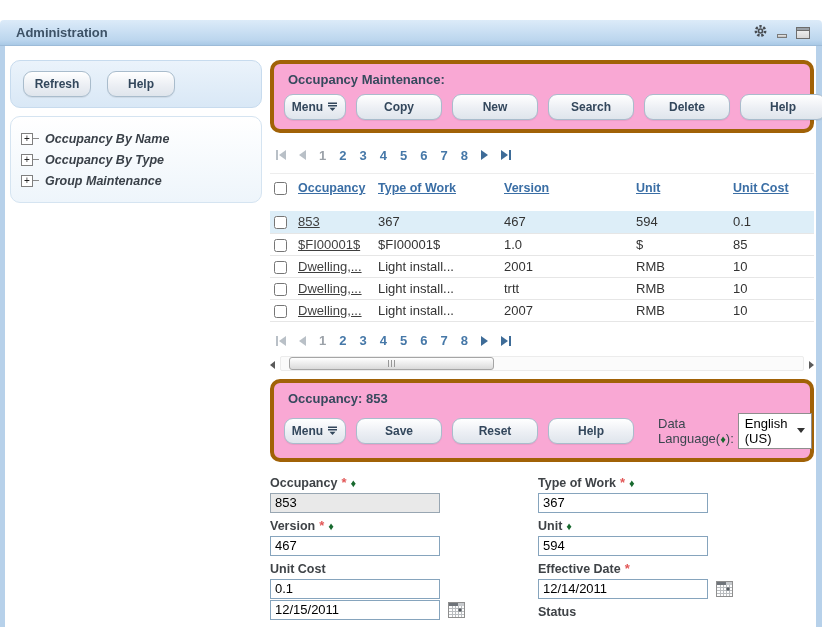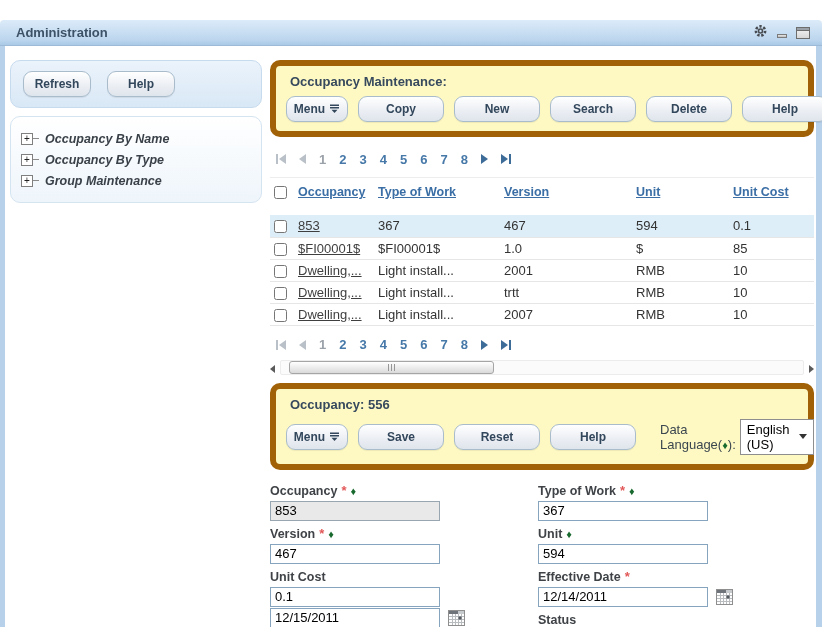--- a/index.html
+++ b/index.html
@@ -27,21 +27,21 @@
     color:#33475c;box-shadow:0 1px 1px rgba(0,0,0,.07);cursor:default;}
   .tree-panel{margin-top:8px;background:linear-gradient(#ffffff,#eef5fb);border:1px solid #d5e4f1;
     border-radius:10px;padding:9px 10px;}
   .tree-item{display:flex;align-items:center;margin:4px 0;height:17px;}
   .plusbox{width:12px;height:12px;border:1px solid #7f7f7f;background:#fff;display:flex;
     align-items:center;justify-content:center;font-size:10px;line-height:10px;color:#222;flex:none;}
   .tree-dash{width:6px;height:1px;background:#8a8a8a;margin:0 6px 0 0;flex:none;}
   .tree-label{font-weight:bold;font-size:12.5px;color:#3a4149;font-style:italic;}
   
   .main{flex:1;min-width:0;}
-  .panel-head{background:#fef9c3;border:6px solid #a16207;border-radius:10px;padding:6px 10px 9px;}
+  .panel-head{background:#f9a8d4;border:4px solid #a16207;border-radius:10px;padding:6px 10px 9px;}
   .panel-title{font-weight:bold;font-size:13px;color:#36495d;margin:2px 0 7px 4px;}
   .toolbar{display:flex;gap:10px;align-items:center;}
   .tbtn{background:linear-gradient(#ffffff,#eceff4 55%,#dfe5ec);border:1px solid #a9bccc;
     border-radius:9px;padding:5px 0;min-width:86px;text-align:center;font-weight:bold;font-size:12px;
     color:#33475c;box-shadow:0 1px 1px rgba(0,0,0,.07);display:inline-flex;justify-content:center;
     align-items:center;gap:4px;cursor:default;}
   .tbtn.menu{min-width:62px;}
   
   .pagebar{display:flex;align-items:center;gap:13px;margin:13px 0 9px 6px;font-weight:bold;font-size:13px;height:18px;}
   .pg-ico{display:inline-flex;align-items:center;gap:1px;color:#3e6c98;}
@@ -279,21 +279,21 @@
           <div class="hs-thumb">
               <i></i>
               <i></i>
               <i></i>
             </div>
         </div>
         <span class="hs-ar"><i class="tri tri-r"></i></span>
       </div>
 
       <div class="panel-head">
-        <div class="panel-title">Occupancy: 556</div>
+        <div class="panel-title">Occupancy: 853</div>
         <div class="toolbar">
           <div class="tbtn menu">
             <span>Menu</span>
             <span><svg width="11" height="9" viewBox="0 0 11 9">
                   <rect x="1" y="0.5" width="9" height="1.5" fill="#33475c"></rect>
                   <rect x="1" y="3" width="9" height="1.5" fill="#33475c"></rect>
                   <path d="M2.5 5.8 L8.5 5.8 L5.5 9 Z" fill="#33475c"></path>
                 </svg></span>
           </div>
           <div class="tbtn">Save</div>

